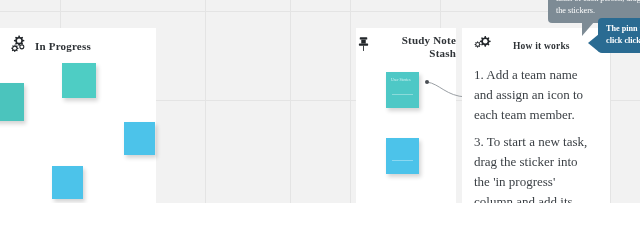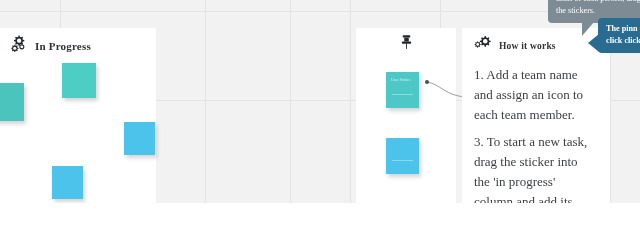--- a/index.html
+++ b/index.html
@@ -100,21 +100,21 @@
   
   #info-panel {
     position: absolute;
     background: #ffffff;
     top: 28px;
     bottom: -10px;
   }
   .panel-header {
     display: flex;
     align-items: center;
-    gap: 5px;
+    gap: 19px;
     padding: 7px 0 0 12px;
   }
   .panel-title {
     font-family: "Liberation Serif", serif;
     font-weight: bold;
     font-size: 9.5px;
     color: #2f3337;
     letter-spacing: .2px;
   }
   .panel-body {
@@ -192,20 +192,22 @@
   <div class="column" style="left:356px; width:100px;">
     <div class="col-header">
       <span class="hdr-icon">
         <svg width="15" height="17" viewBox="0 0 24 26">
           <rect x="6" y="1.5" width="12" height="3.6" rx="1" fill="#23272b"></rect>
           <rect x="8.4" y="5.1" width="7.2" height="6.4" fill="#23272b"></rect>
           <rect x="4.6" y="11.5" width="14.8" height="3.4" rx="1" fill="#23272b"></rect>
           <rect x="11.3" y="14.9" width="1.4" height="8.4" fill="#23272b"></rect>
         </svg>
       </span>
+      <span class="col-title">Study Note
+Stash</span>
     </div>
   </div>
 
   <div class="sticky" style="left:-12px; top:83px;  width:36px; height:38px; background:#4bc4bd;">
     <span class="sticky-label"></span>
   </div>
 
   <div class="sticky" style="left:62px;  top:63px;  width:34px; height:35px; background:#4ecdc4;">
     <span class="sticky-label"></span>
   </div>

